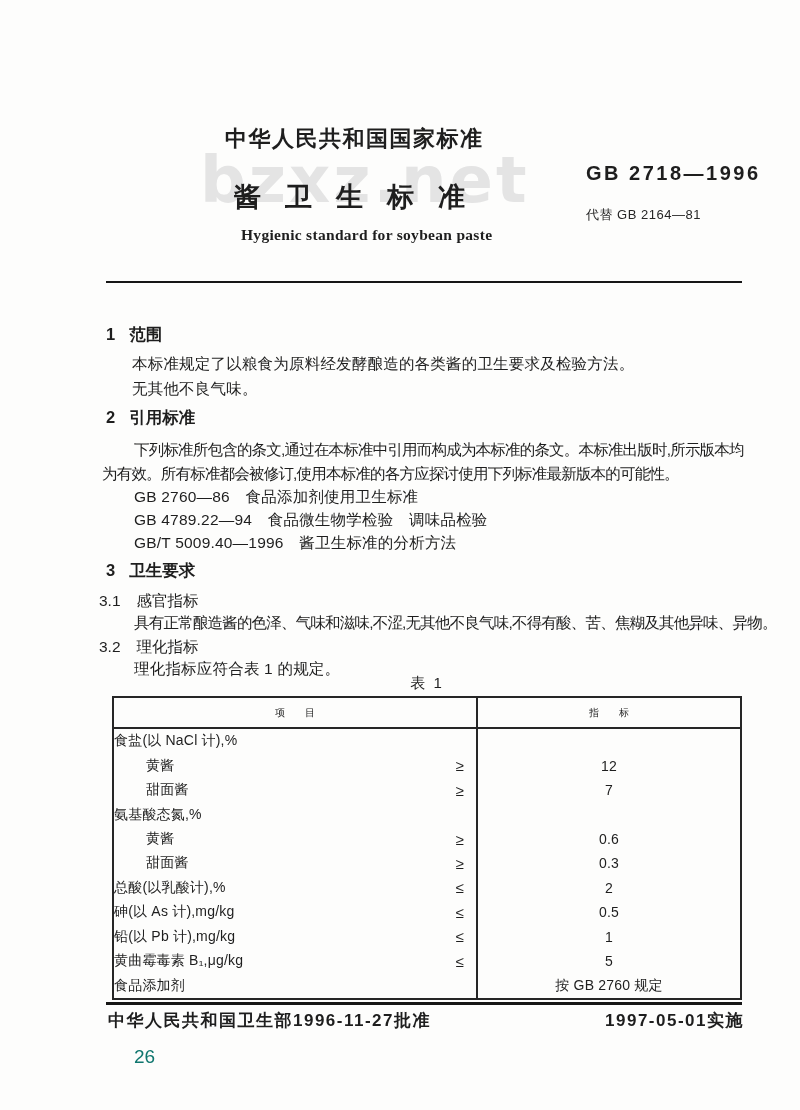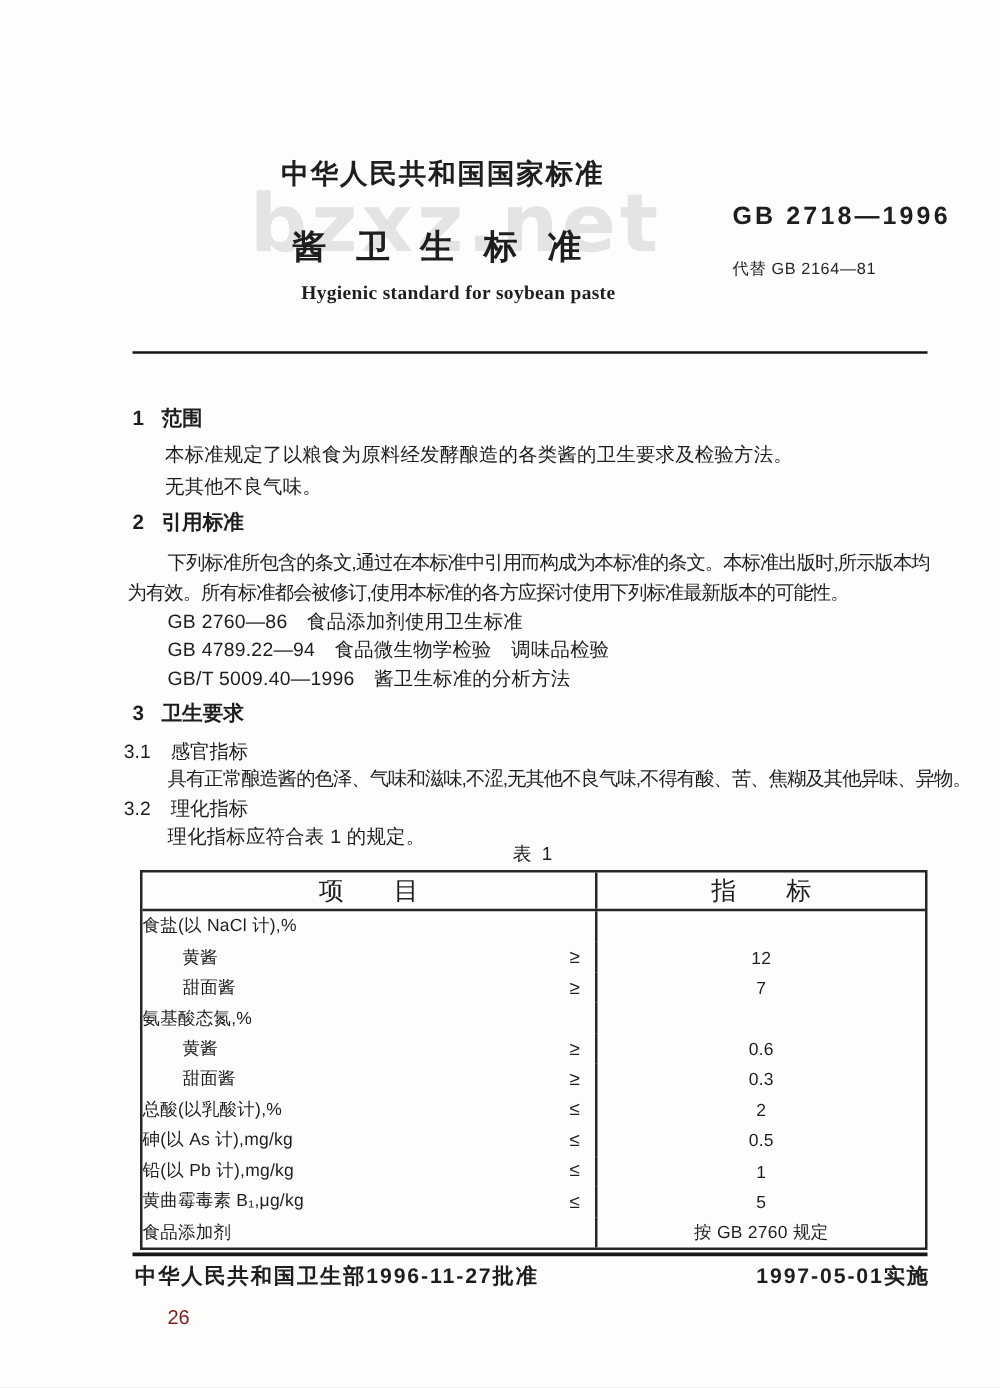--- a/index.html
+++ b/index.html
@@ -33,29 +33,29 @@
   
   .t1-caption{left:112px; top:674px; width:630px; text-align:center; font-size:15px; letter-spacing:2px;}
   .t1{left:112px; top:696px; width:630px; height:304px; border:2px solid #262626;
       box-sizing:border-box; display:flex; flex-direction:column; z-index:1;}
   .t1-header{display:flex; height:31px; border-bottom:2px solid #262626; box-sizing:border-box;}
   .t1-body{display:flex; flex-direction:column; flex:1;}
   .t1-row{display:flex; flex:1; min-height:0;}
   .c-item{width:364px; border-right:2px solid #262626; box-sizing:border-box;
           display:flex; align-items:center; position:relative;}
   .c-val{flex:1; display:flex; align-items:center; justify-content:center;}
-  .t1-header .c-item,.t1-header .c-val{justify-content:center; padding-left:0; font-size:20px;}
+  .t1-header .c-item,.t1-header .c-val{justify-content:center; padding-left:0; font-size:10px;}
   .t1-row{font-size:14px; letter-spacing:0.2px;}
   .t1-row .rel{position:absolute; right:12px; font-size:15px;}
   .t1-row.sub .item-txt{padding-left:32px;}
   
   .rule-bottom{left:106px; top:1002px; width:636px; height:3px; background:#161616;}
   .foot-approval{left:108px; top:1009px; font-size:17px; font-weight:bold; letter-spacing:1.5px;}
   .foot-impl{right:56px; top:1009px; font-size:17px; font-weight:bold; letter-spacing:1.5px;}
-  .page-num{left:134px; top:1046px; font-size:16px; color:#7f1d1d;}
+  .page-num{left:134px; top:1046px; font-size:19px; color:#0f766e;}
 </style>
 </head>
 <body>
 
 <div class="page">
 
   <div class="abs watermark">bzxz.net</div>
 
   <div class="abs std-label">中华人民共和国国家标准</div>
   <div class="abs std-code">GB 2718—1996</div>

